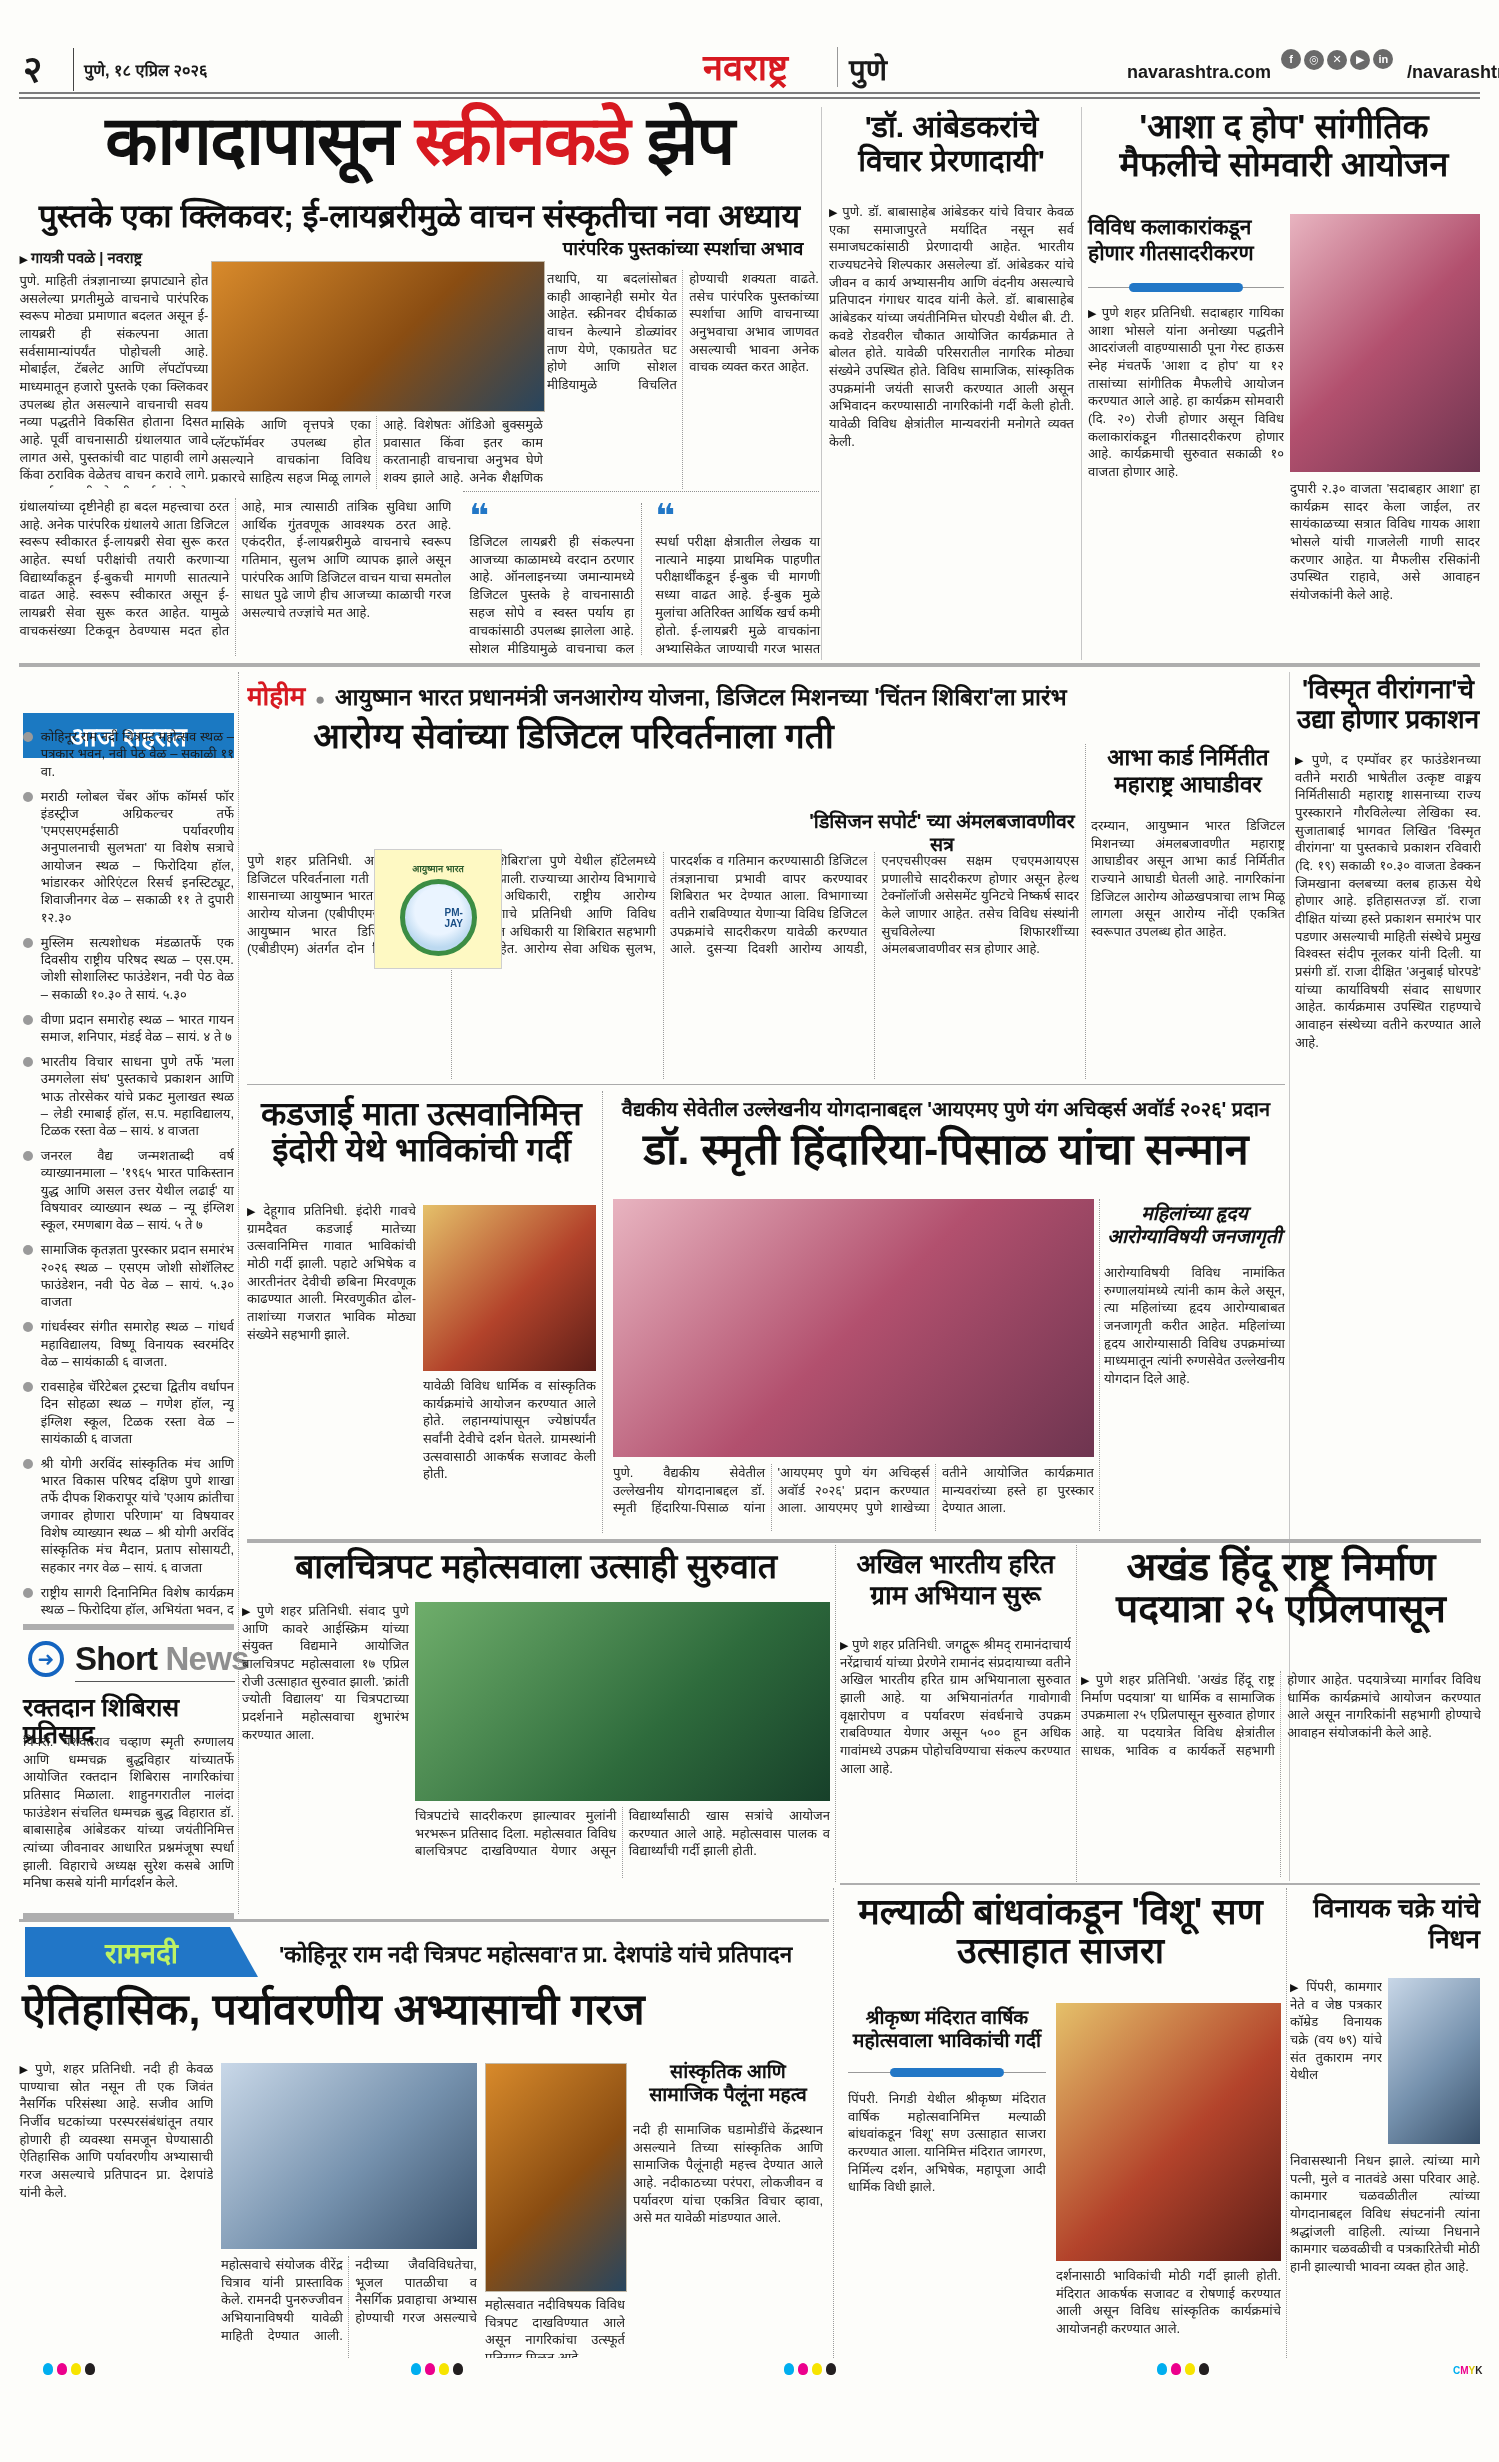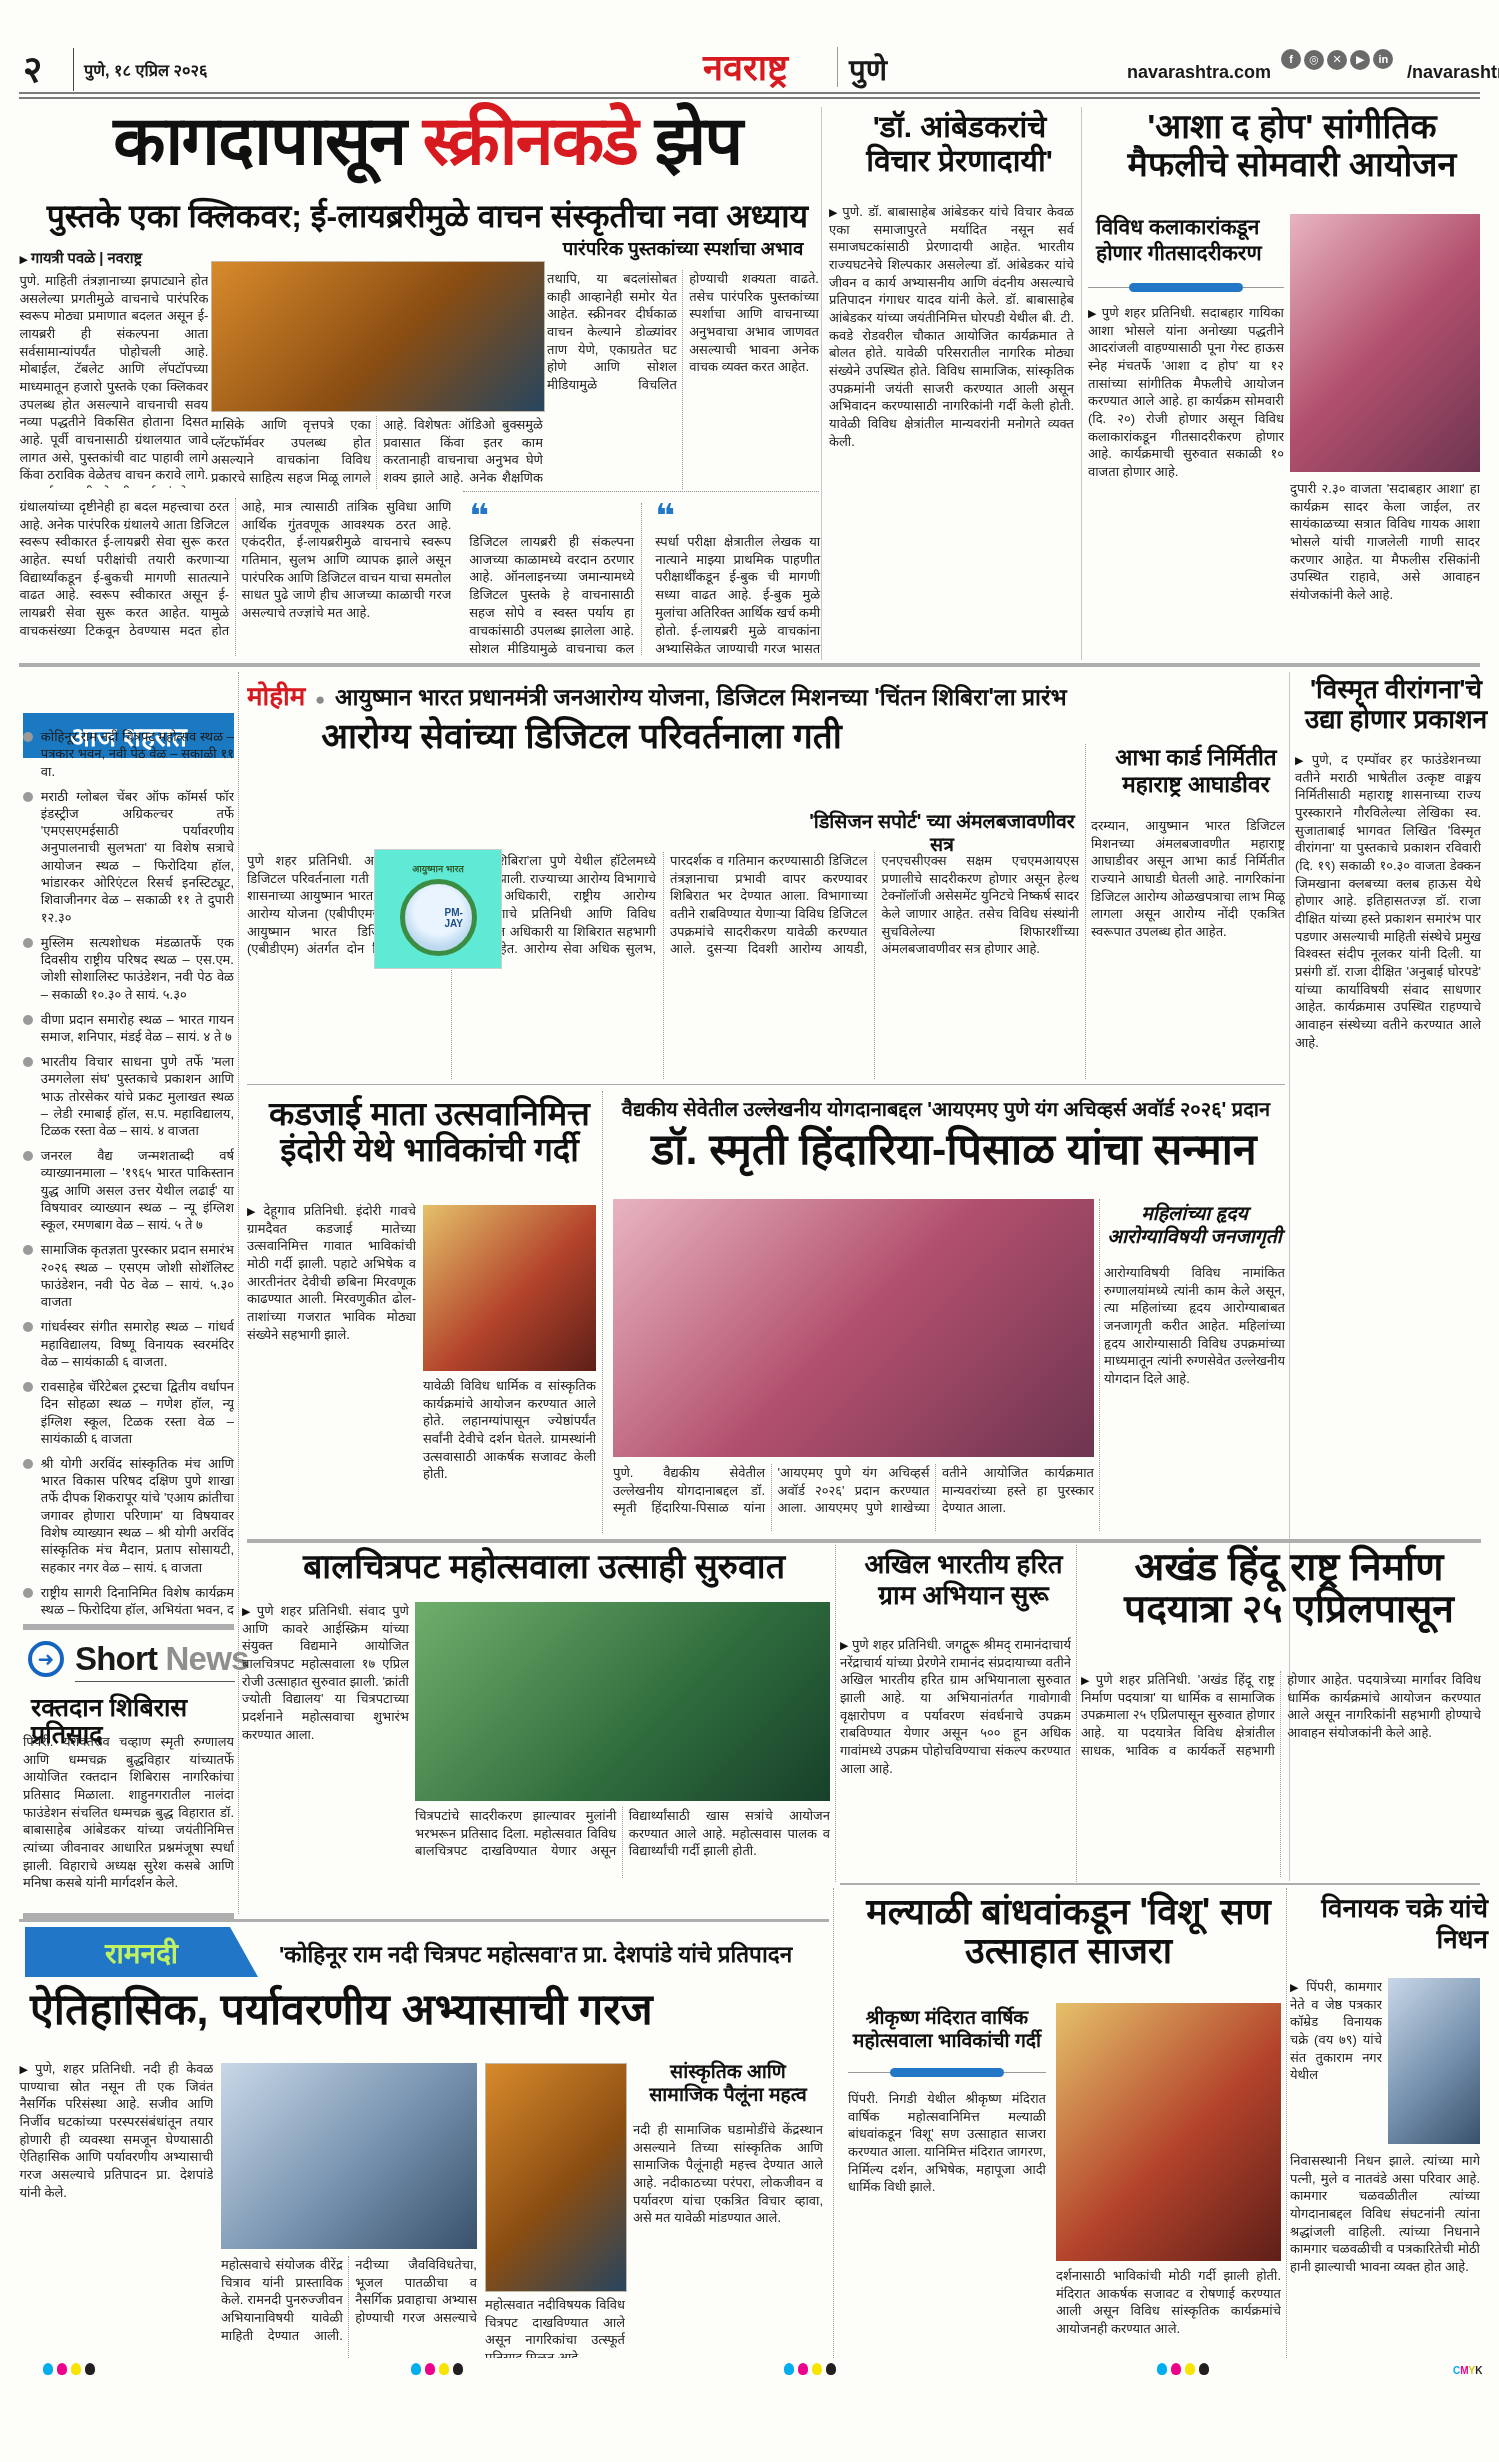--- a/index.html
+++ b/index.html
@@ -1,19 +1,19 @@
 <!DOCTYPE html>
 <html style="font-size:12.4px"><head>
 <meta charset="utf-8">
 <style>
   html,body{margin:0;padding:0;background:#e8e8e4;}
   #page{position:relative;width:1500px;height:2462px;background:#fdfdfa;margin:0 auto;
         font-family:"Liberation Sans","DejaVu Sans",sans-serif;color:#1a1a1a;overflow:hidden;}
   .abs{position:absolute;}
-  .hl{font-weight:800;color:#101010;line-height:1.08;margin-left:8px;}
+  .hl{font-weight:800;color:#101010;line-height:1.08;}
   .ctr{text-align:center;}
   .body{font-size:13px;line-height:1.36;text-align:justify;color:#222;overflow:hidden;}
   .cols2{columns:2;column-gap:12.4px;column-rule:0.8px dotted #9b9b9b;}
   .cols3{columns:3;column-gap:12.4px;column-rule:0.8px dotted #9b9b9b;}
   .cols4{columns:4;column-gap:14px;column-rule:0.8px dotted #9b9b9b;}
   .byline{font-weight:700;font-size:14.7px;}
   .arrow{color:#111;font-size:11px;margin-right:3.1px;}
   .vsep{border-left:0.8px solid #c6c6c6;width:0;}
   .vdot{border-left:1.6px dotted #9b9b9b;width:0;}
   .hbar{background:#aeaeae;}
@@ -34,21 +34,21 @@
   .sn-icon{width:36px;height:36px;border-radius:50%;border:4.7px solid #1565c0;color:#1565c0;
            display:flex;align-items:center;justify-content:center;font-size:20px;font-weight:800;box-sizing:border-box;}
   .tagred{color:#d71920;font-weight:800;}
   .bluerule{display:flex;align-items:center;height:9.3px;}
   .bluerule .ln{flex:1;border-top:1.6px solid #999;}
   .bluerule .cap{width:58%;height:8.5px;border-radius:4.7px;background:#2277c6;}
   .kicker{font-weight:800;color:#121212;}
   .crosshead{font-weight:800;color:#121212;text-align:center;line-height:1.2;}
   .soc{display:inline-flex;width:20px;height:20px;border-radius:50%;background:#6a6a6a;color:#fff;
        align-items:center;justify-content:center;font-size:11px;font-weight:700;margin-right:3.1px;}
-  .pmjay{background:#5eead4;border:0.8px solid #cfcfcf;display:flex;flex-direction:column;align-items:center;justify-content:center;gap:4.7px;z-index:5;}
+  .pmjay{background:#fef9c3;border:0.8px solid #cfcfcf;display:flex;flex-direction:column;align-items:center;justify-content:center;gap:4.7px;z-index:5;}
   .pm-top{font-size:9.3px;font-weight:700;color:#2e5d2e;text-align:center;}
   .pm-ring{width:67px;height:67px;border-radius:50%;border:5.4px solid #3c8d44;background:radial-gradient(circle at 50% 40%,#eaf4ff 0 45%,#bcd9f0 70%);
            display:flex;align-items:center;justify-content:center;}
   .pm-inner{font-size:10px;font-weight:800;color:#1b4f86;padding-left:40px;}
   .tagblue{background:#2176c7;color:#bef264;font-weight:800;display:flex;align-items:center;justify-content:center;
            clip-path:polygon(0 0,88% 0,100% 100%,0 100%);}
   .dotrow{display:flex;gap:3.9px;}
   .cdot{width:10px;height:12.4px;border-radius:50% 50% 40% 40%;}
   .c-c{background:#00aeef;} .c-m{background:#ec008c;} .c-y{background:#f7e400;} .c-k{background:#231f20;}
   .cmyk span{font-size:10px;font-weight:800;}

